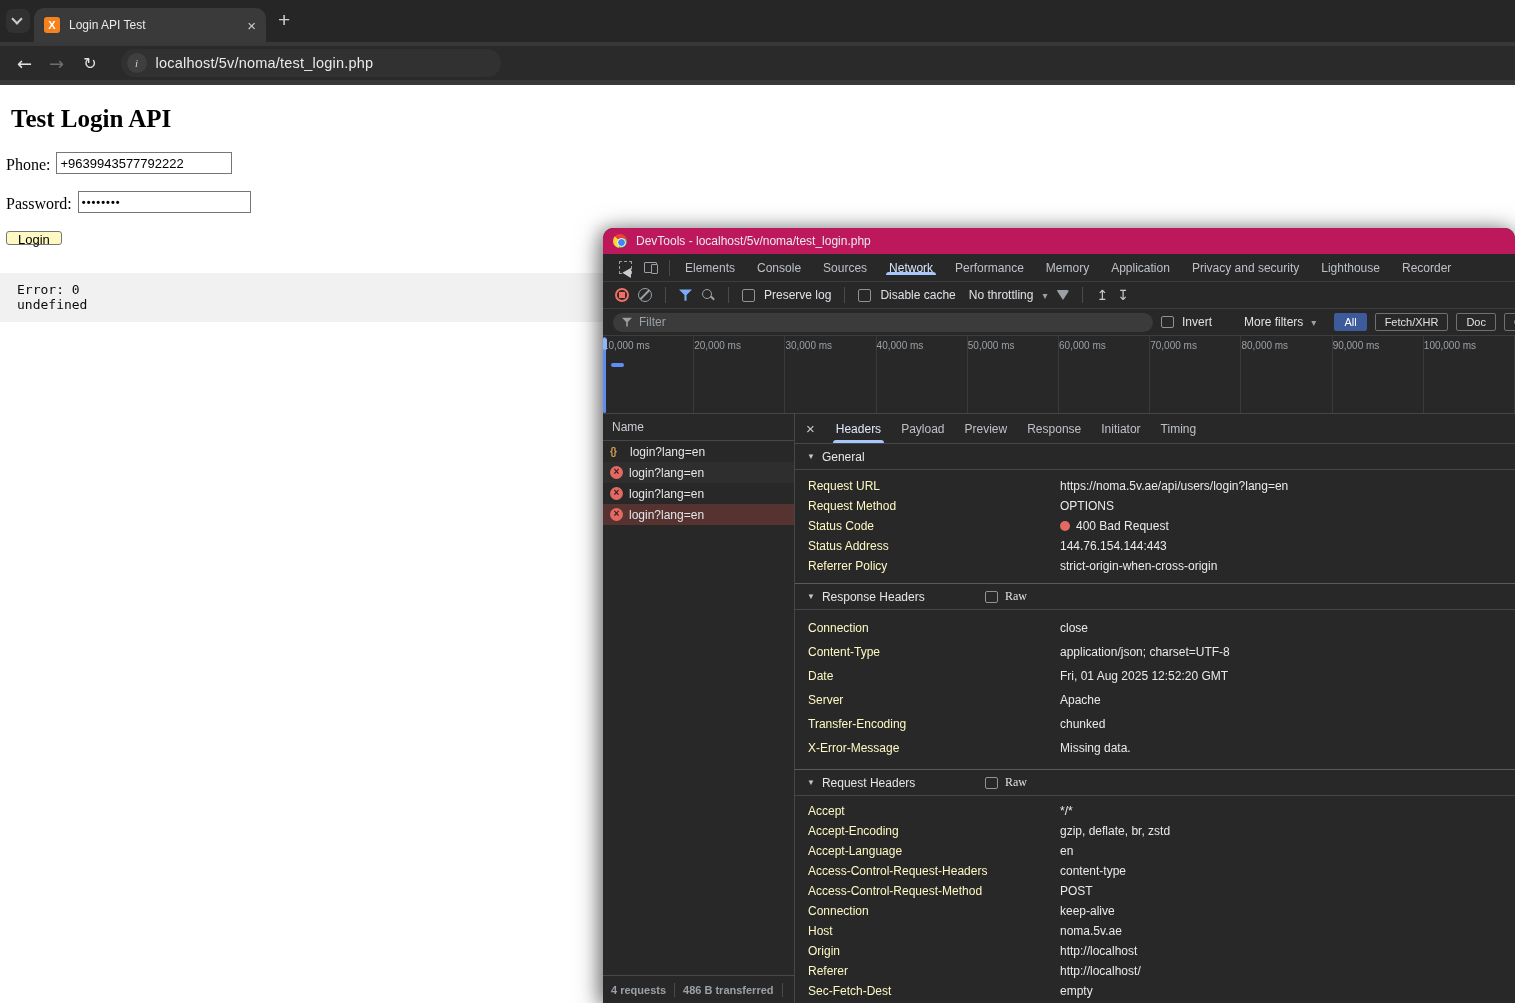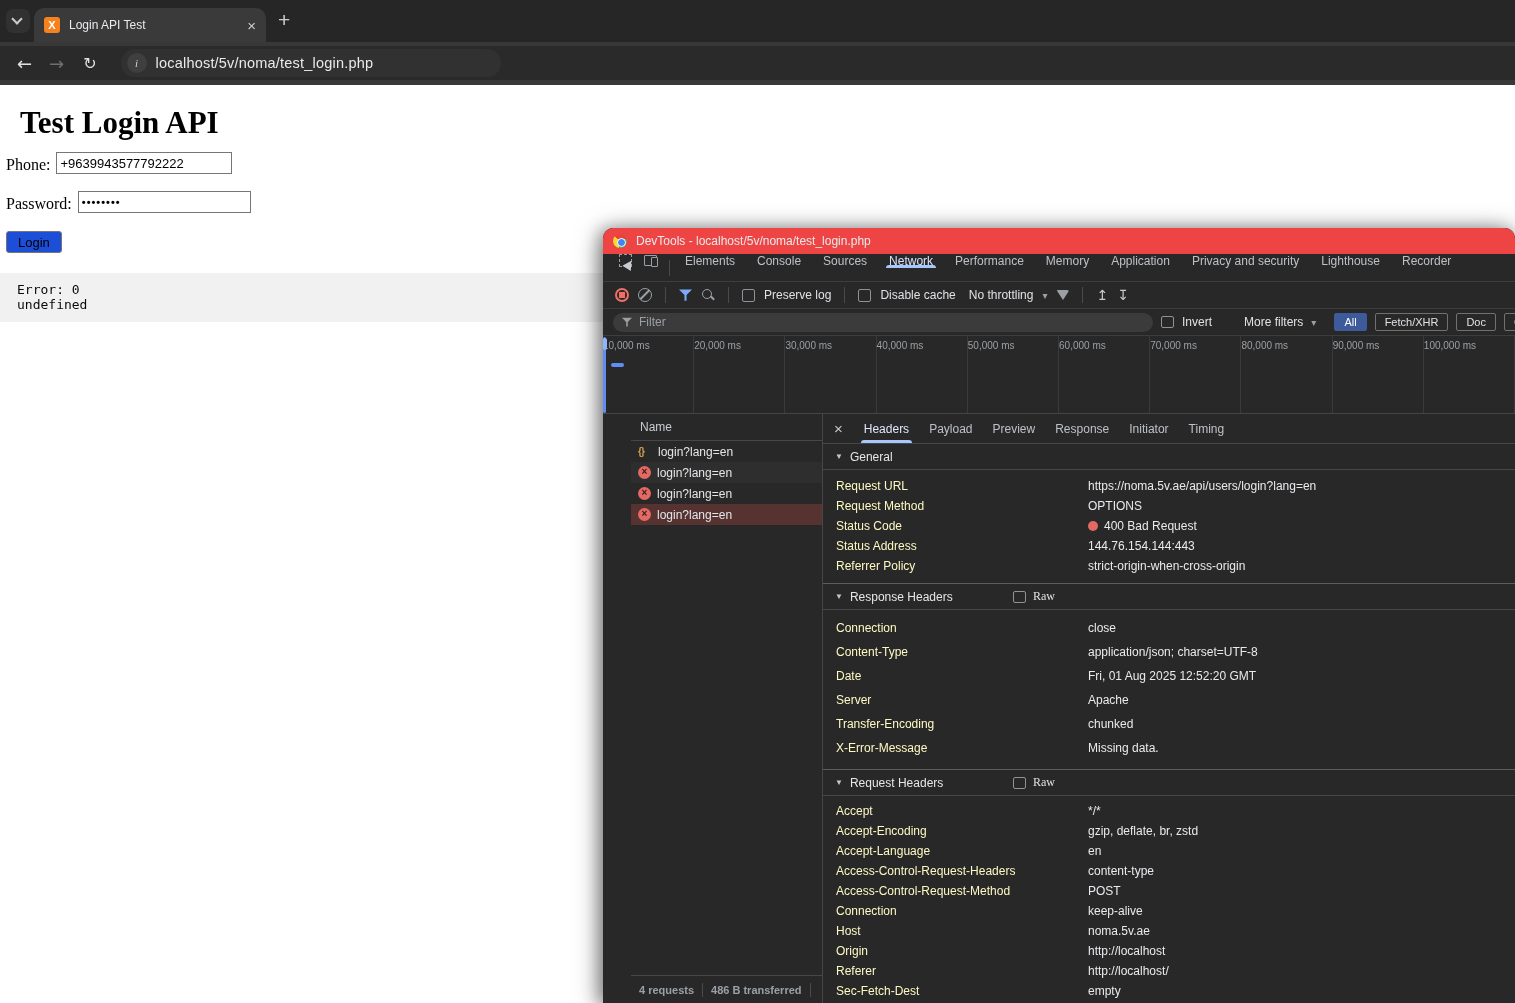--- a/index.html
+++ b/index.html
@@ -29,48 +29,48 @@
   .omnibox { margin-left:24px; width:380px; height:28px; border-radius:14px; background:#313131;
              display:flex; align-items:center; padding:0 6px; gap:9px; }
   .info-circle { width:20px; height:20px; border-radius:50%; background:#3f3f3f; color:#cfd3d7;
                  font-size:11px; font-style:italic; font-family:"Liberation Serif", serif;
                  text-align:center; line-height:20px; }
   .url-text { color:#e8eaed; font-size:14.5px; letter-spacing:.2px; }
 
   
   .page { position:absolute; left:0; top:85px; width:100%; height:918px; background:#fff;
           font-family:"Liberation Serif", serif; color:#000; }
-  .page h1 { position:absolute; left:20px; top:20px; font-size:31px; font-weight:bold; }
+  .page h1 { position:absolute; left:11px; top:20px; font-size:25px; font-weight:bold; }
   .form-row { position:absolute; display:flex; align-items:flex-end; gap:6px; font-size:16px; }
   .row-phone { left:6px; top:67px; }
   .row-password { left:6px; top:106px; }
   .txt-input { height:22px; border:1px solid #767676; background:#fff; font-family:"Liberation Sans", sans-serif;
                font-size:13px; padding:0 3px; }
   .phone-input { width:176px; }
   .pass-input { width:173px; font-size:11px; font-weight:bold; letter-spacing:1px; }
-  .login-btn { position:absolute; left:6px; top:146px; height:22px; padding:0 11px; font-size:13px;
-               font-family:"Liberation Sans", sans-serif; background:#1d4ed8; border:1px solid #767676;
+  .login-btn { position:absolute; left:6px; top:146px; height:14px; padding:0 11px; font-size:13px;
+               font-family:"Liberation Sans", sans-serif; background:#fef9c3; border:1px solid #767676;
                border-radius:3px; color:#000; }
   .output-band { position:absolute; left:0; top:188px; width:100%; height:49px; background:#f1f1f1; }
   .output-band pre { position:absolute; left:17px; top:9px; font-family:"DejaVu Sans Mono", monospace;
                      font-size:13px; line-height:15px; color:#0b0b0b; }
 
   
   .devtools { position:absolute; left:603px; top:228px; width:912px; height:775px; background:#282828;
               border-radius:10px 10px 0 0; box-shadow:0 6px 28px rgba(0,0,0,.5), -4px 0 16px rgba(0,0,0,.28);
               color:#dfe1e5; font-size:12px; overflow:hidden; }
-  .dt-titlebar { height:26px; background:#ef4444; border-radius:10px 10px 0 0; display:flex;
+  .dt-titlebar { height:26px; background:#be185d; border-radius:10px 10px 0 0; display:flex;
                  align-items:center; gap:9px; padding-left:10px; font-size:12px; color:#e8eaed; }
   .chrome-logo { width:14px; height:14px; border-radius:50%; position:relative;
                  background:conic-gradient(from -50deg, #ea4335 0 120deg, #4caf50 0 240deg, #fdd835 0 360deg); }
   .chrome-logo::after { content:""; position:absolute; left:3.5px; top:3.5px; width:7px; height:7px;
                         border-radius:50%; background:#4285f4; border:1.2px solid #fff; }
 
   .dt-tabs { height:28px; background:#282828; border-bottom:1px solid #3d3d3d; display:flex;
-             align-items:flex-start; padding-left:8px; color:#bdc1c6; white-space:nowrap; }
+             align-items:center; padding-left:8px; color:#bdc1c6; white-space:nowrap; }
   .dt-tabs .icbox { display:flex; align-items:center; gap:12px; padding:0 8px; }
   .inspect-ic { width:13px; height:13px; border:1.4px dashed #9aa0a6; position:relative; }
   .inspect-ic::after { content:""; position:absolute; right:-3px; bottom:-3px; width:0; height:0;
                        border-left:5px solid transparent; border-right:5px solid transparent;
                        border-bottom:9px solid #c9cdd1; transform:rotate(32deg); }
   .device-ic { width:13px; height:11px; border:1.4px solid #9aa0a6; border-radius:1px; position:relative; }
   .device-ic::after { content:""; position:absolute; right:-2px; bottom:-2px; width:5px; height:8px;
                       border:1.4px solid #9aa0a6; background:#282828; border-radius:1px; }
   .vdiv { width:1px; height:16px; background:#4a4a4a; align-self:center; margin:0 4px; }
   .dt-tab { display:flex; align-items:center; padding:0 11px; position:relative; }
@@ -108,21 +108,21 @@
           border:1px solid #707070; color:#dfe1e5; }
   .chip.sel { background:#3d5a9b; border-color:#3d5a9b; color:#fff; }
 
   .dt-timeline { height:78px; border-bottom:1px solid #454545; display:flex; position:relative; }
   .tl-cell { flex:1; border-right:1px solid #3a3a3a; text-align:left; padding:4px 5px 0 0;
              color:#9aa0a6; font-size:10px; }
   .tl-vbar { position:absolute; left:0; top:1px; width:3px; height:76px; background:#5e8df5; border-radius:2px; }
   .tl-tick { position:absolute; left:0; top:2px; width:4px; height:12px; background:#8fb4f9; border-radius:2px; }
   .tl-dash { position:absolute; left:8px; top:27px; width:13px; height:4px; background:#5e8df5; border-radius:2px; }
 
-  .dt-body { display:flex; height:589px;padding-left:28px; }
+  .dt-body { display:flex; height:589px; }
   .dt-list { flex:0 0 192px; border-right:1px solid #474747; position:relative; }
   .list-header { height:27px; display:flex; align-items:center; padding-left:9px; color:#c9cdd1;
                  border-bottom:1px solid #474747; }
   .req-row { height:21px; display:flex; align-items:center; gap:6px; padding-left:7px; color:#e3e5e8; }
   .req-row:nth-child(odd) { background:#2e2e2e; }
   .req-row.selected { background:#563331; }
   .json-ic { color:#cf9c50; font-size:10px; font-weight:bold; letter-spacing:-1px; flex:0 0 14px; }
   .err-ic { width:13px; height:13px; border-radius:50%; background:#e46962; color:#2c1e1d; font-size:10px;
             font-weight:bold; line-height:12px; text-align:center; flex:0 0 13px; }
   .list-status { position:absolute; left:0; right:0; bottom:0; height:28px; border-top:1px solid #474747;

